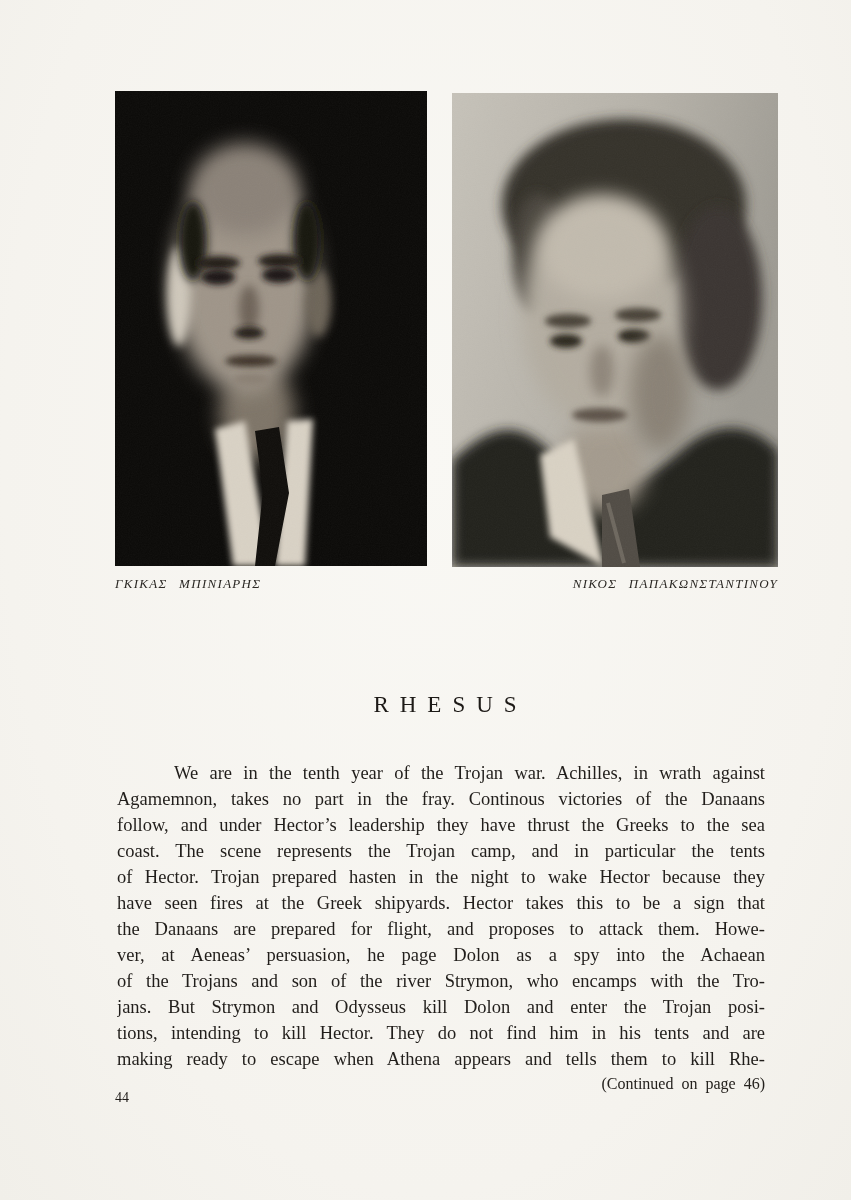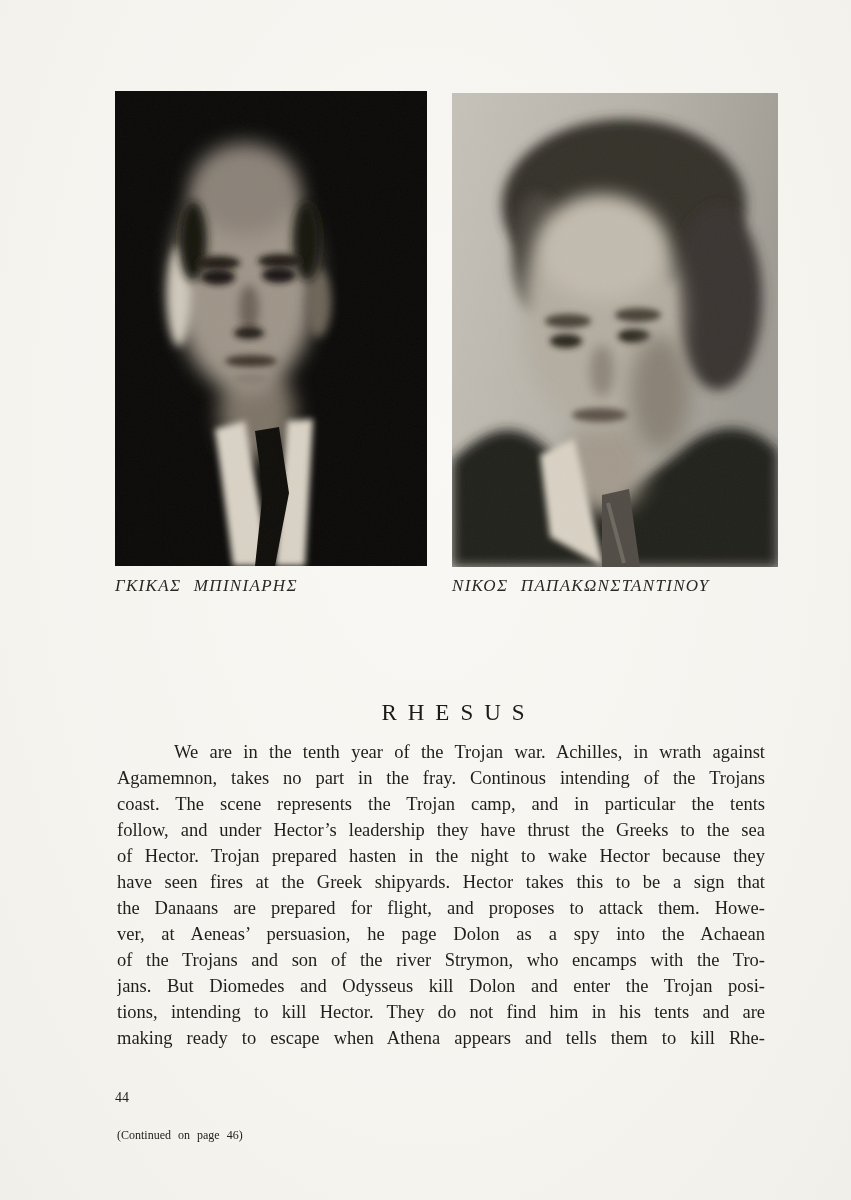--- a/index.html
+++ b/index.html
@@ -16,32 +16,32 @@
     position:absolute;
     overflow:hidden;
   }
   .photo svg{display:block;}
   .photo-left{left:115px;top:91px;width:312px;height:475px;}
   .photo-right{left:452px;top:93px;width:326px;height:474px;}
   .caption{
     position:absolute;
     top:576px;
     font-style:italic;
-    font-size:17px;
+    font-size:13px;
     letter-spacing:1.3px;
     word-spacing:7px;
     color:#2b2824;
     white-space:nowrap;
   }
   .caption-left{left:115px;}
-  .caption-right{left:452px;width:326px;text-align:left;}
+  .caption-right{left:452px;width:326px;text-align:right;}
   .article-title{
     position:absolute;
     left:117px;top:688px;width:648px;
-    margin:12px;
+    margin:4px;
     text-align:center;
     font-size:23px;
     font-weight:normal;
     letter-spacing:11px;
     text-indent:11px; 
     color:#1d1a17;
   }
   .article-body{
     position:absolute;
     left:117px;top:739px;width:648px;
@@ -49,26 +49,26 @@
     line-height:26px;
   }
   .body-line{
     text-align:justify;
     text-align-last:justify;
     -moz-text-align-last:justify;
     white-space:normal;
     height:26px;
     overflow:hidden;
   }
-  .body-line.first{text-indent:57px;}
+  .body-line.first{text-indent:57px;margin-top:21px;}
   .continuation{
     position:absolute;
-    left:117px;top:1128px;width:648px;
-    text-align:left;
-    font-size:12px;
+    left:117px;top:1075px;width:648px;
+    text-align:right;
+    font-size:16px;
     word-spacing:4px;
     color:#24211d;
   }
   .page-number{
     position:absolute;
     left:115px;top:1090px;
     font-size:14px;
     color:#1f1c19;
   }
 </style>
@@ -182,29 +182,29 @@
     </svg>
   </div>
 
   <div class="caption caption-left">ΓΚΙΚΑΣ ΜΠΙΝΙΑΡΗΣ</div>
   <div class="caption caption-right">ΝΙΚΟΣ ΠΑΠΑΚΩΝΣΤΑΝΤΙΝΟΥ</div>
 
   <h1 class="article-title">RHESUS</h1>
 
   <div class="article-body">
     <div class="body-line first">We are in the tenth year of the Trojan war. Achilles, in wrath against</div>
-    <div class="body-line">Agamemnon, takes no part in the fray. Continous intending of the Trojans</div>
+    <div class="body-line">Agamemnon, takes no part in the fray. Continous victories of the Danaans</div>
+    <div class="body-line">follow, and under Hector’s leadership they have thrust the Greeks to the sea</div>
     <div class="body-line">coast. The scene represents the Trojan camp, and in particular the tents</div>
-    <div class="body-line">follow, and under Hector’s leadership they have thrust the Greeks to the sea</div>
     <div class="body-line">of Hector. Trojan prepared hasten in the night to wake Hector because they</div>
     <div class="body-line">have seen fires at the Greek shipyards. Hector takes this to be a sign that</div>
     <div class="body-line">the Danaans are prepared for flight, and proposes to attack them. Howe-</div>
     <div class="body-line">ver, at Aeneas’ persuasion, he page Dolon as a spy into the Achaean</div>
     <div class="body-line">of the Trojans and son of the river Strymon, who encamps with the Tro-</div>
-    <div class="body-line">jans. But Diomedes and Odysseus kill Dolon and enter the Trojan posi-</div>
+    <div class="body-line">jans. But Strymon and Odysseus kill Dolon and enter the Trojan posi-</div>
     <div class="body-line">tions, intending to kill Hector. They do not find him in his tents and are</div>
     <div class="body-line">making ready to escape when Athena appears and tells them to kill Rhe-</div>
   </div>
 
   <div class="continuation">(Continued on page 46)</div>
 
   <div class="page-number">44</div>
 
 </div>
 

